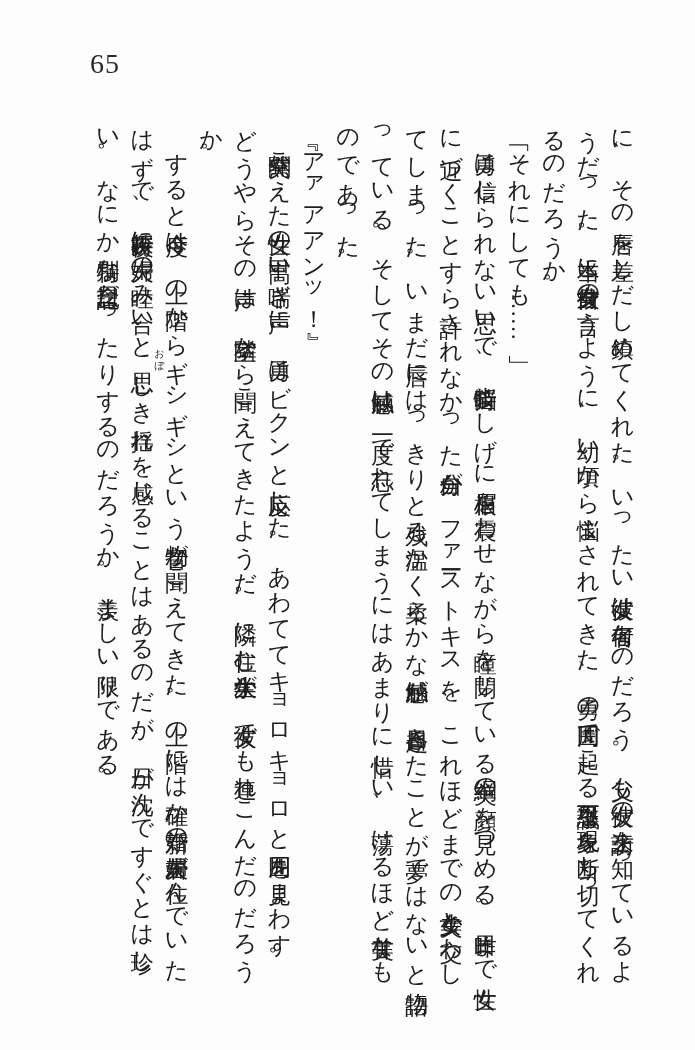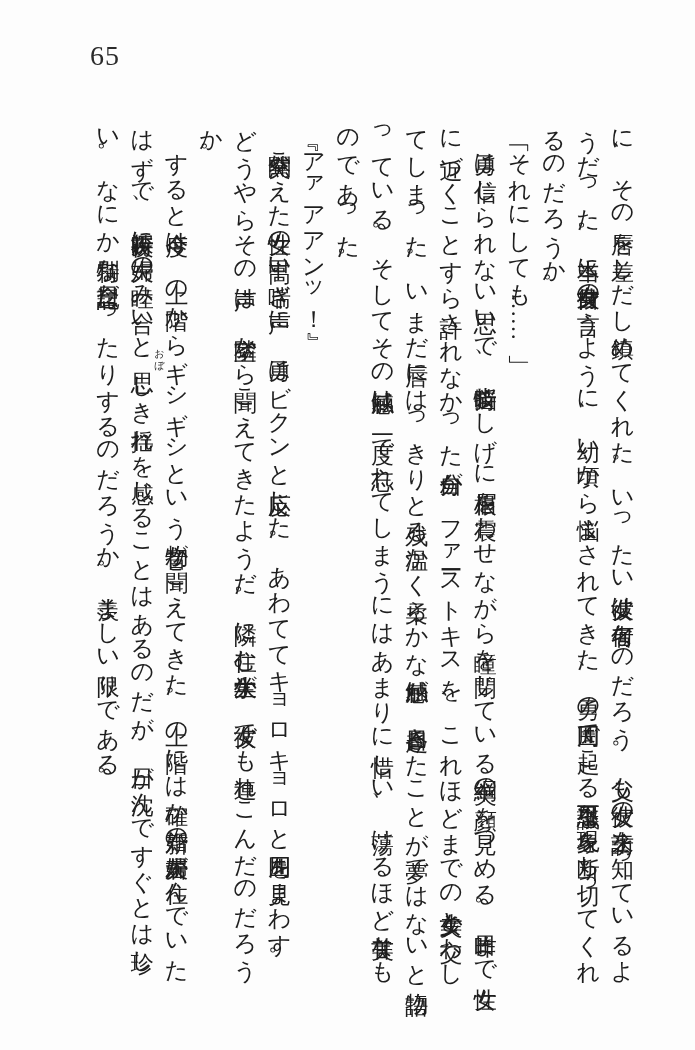--- a/index.html
+++ b/index.html
@@ -14,21 +14,21 @@
     background: #fdfdfd;
     font-family: "Liberation Serif", "DejaVu Serif", serif;
   }
   .page {
     position: absolute;
     inset: 0;
   }
   .page-number {
     position: absolute;
     left: 90px;
-    top: 40px;
+    top: 48px;
     font-size: 28px;
     font-family: "Liberation Serif", "DejaVu Serif", serif;
     color: #2b2b2b;
     letter-spacing: 1px;
   }
   .text-body {
     position: absolute;
     top: 114px;
     right: 56px;
     height: 875px;

